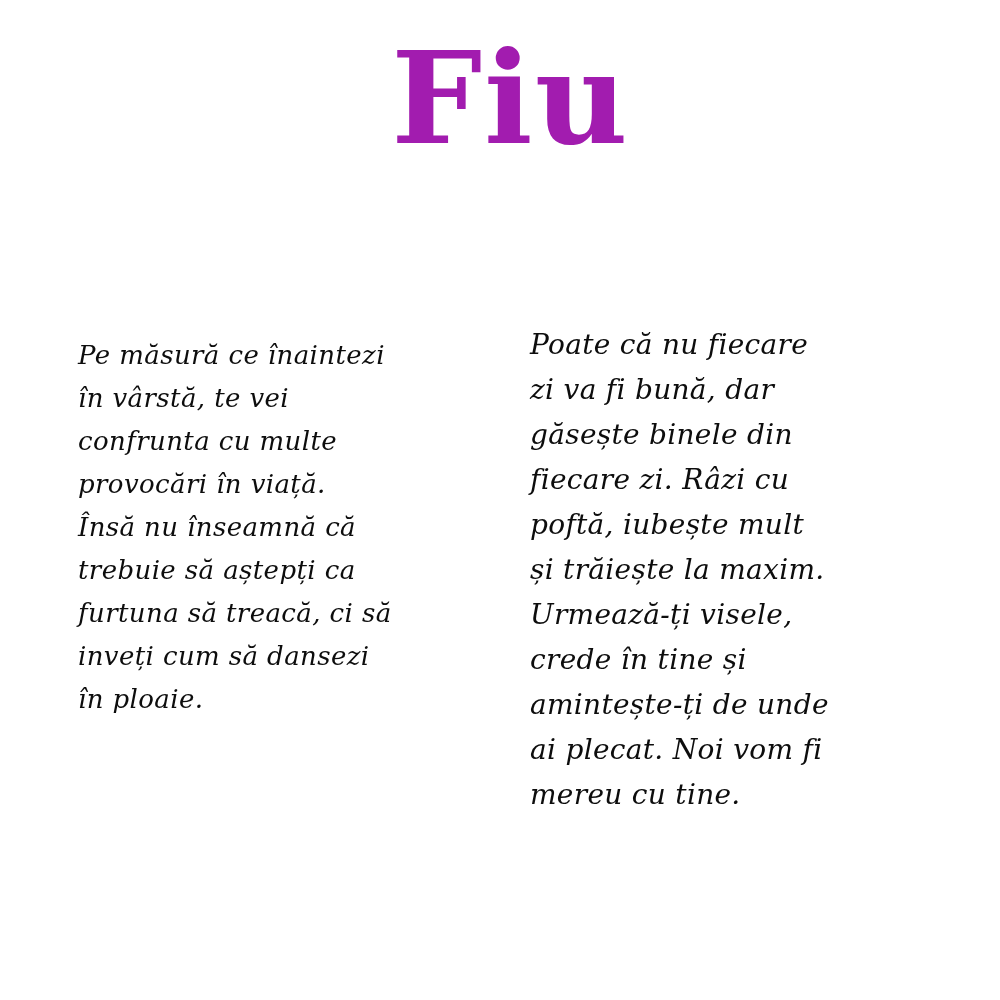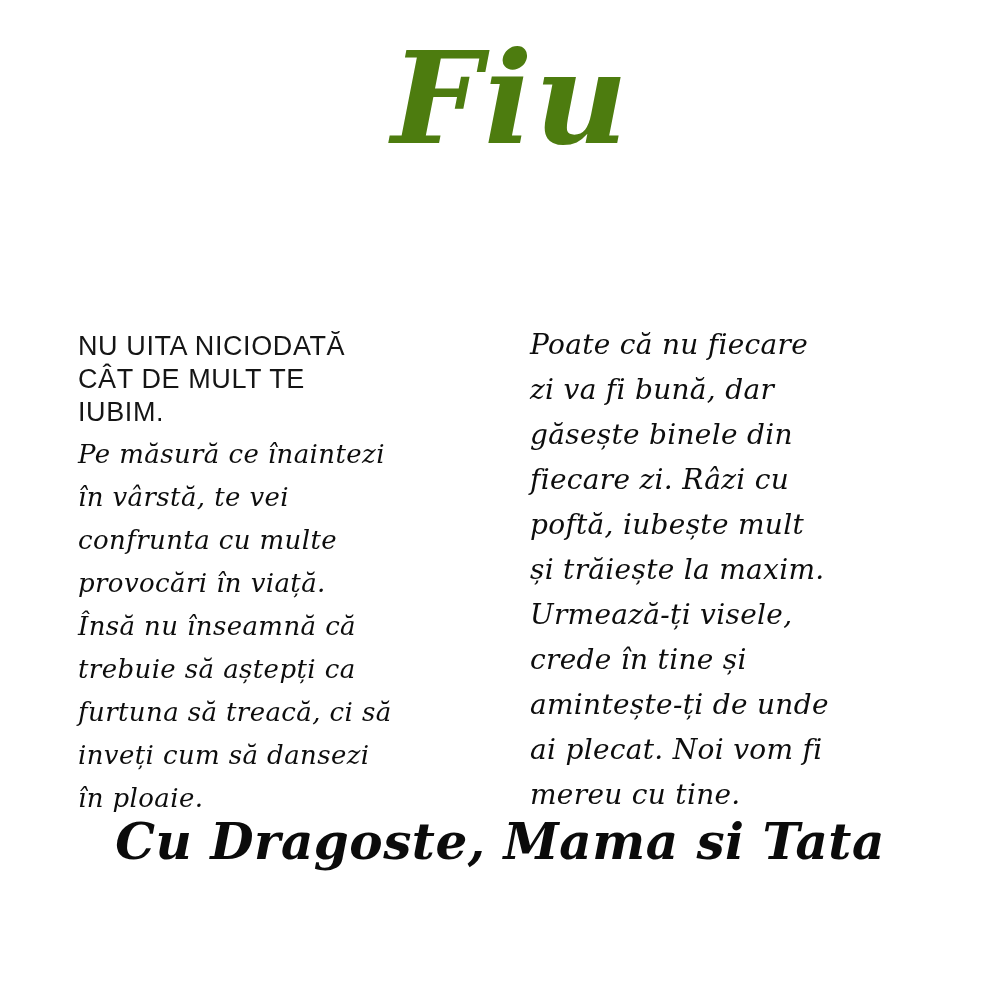--- a/index.html
+++ b/index.html
@@ -32,26 +32,25 @@
   .title-line1 {
     font-family: "Liberation Sans", sans-serif;
     font-size: 74px;
     line-height: 84px;
     font-weight: 400;
     letter-spacing: 0.5px;
     color: #111111;
   }
   .title-line2 {
     font-family: "DejaVu Serif", "Liberation Serif", serif;
-    font-style: italic;
     font-weight: 700;
     font-size: 128px;
     line-height: 132px;
     letter-spacing: 2px;
-    color: #4d7c0f;
+    color: #a21caf;
     margin-top: -6px;
     margin-left: 21px;
   }
 
   
   .columns {
     position: absolute;
     top: 330px;
     left: 0;
     width: 1000px;
@@ -123,23 +122,20 @@
 
 <div class="page">
 
   <div class="title-block">
     <div class="title-line2">Fiu</div>
   </div>
 
   <div class="columns">
 
     <div class="col col-left">
-      <div class="caps-line">NU UITA NICIODATĂ
-CÂT DE MULT TE
-IUBIM.</div>
       <div class="script script-left">Pe măsură ce înaintezi
 în vârstă, te vei
 confrunta cu multe
 provocări în viață.
 Însă nu înseamnă că
 trebuie să aștepți ca
 furtuna să treacă, ci să
 inveți cum  să dansezi
 în ploaie.</div>
     </div>
@@ -153,15 +149,14 @@
 și trăiește la maxim.
 Urmează-ți visele,
 crede în tine și
 amintește-ți de unde
 ai plecat. Noi vom fi
 mereu cu tine.</div>
     </div>
 
   </div>
 
-  <div class="signature">Cu Dragoste, Mama si Tata</div>
 
 </div>
 
 </body></html>

